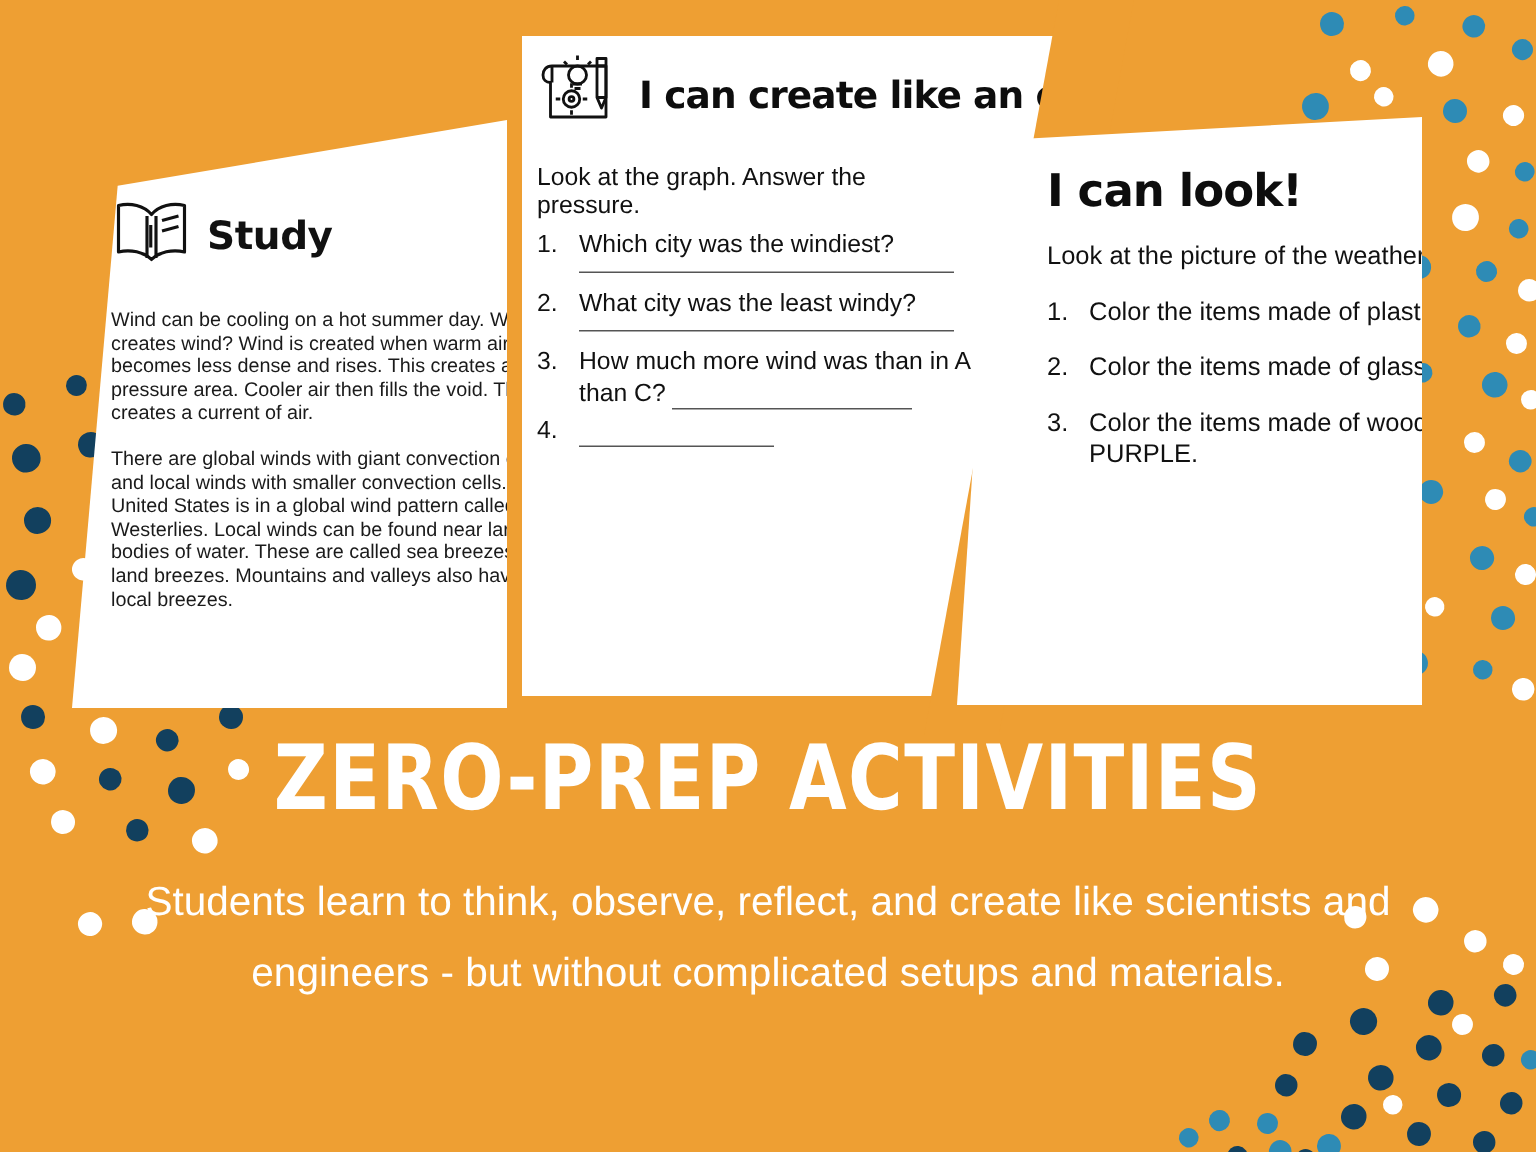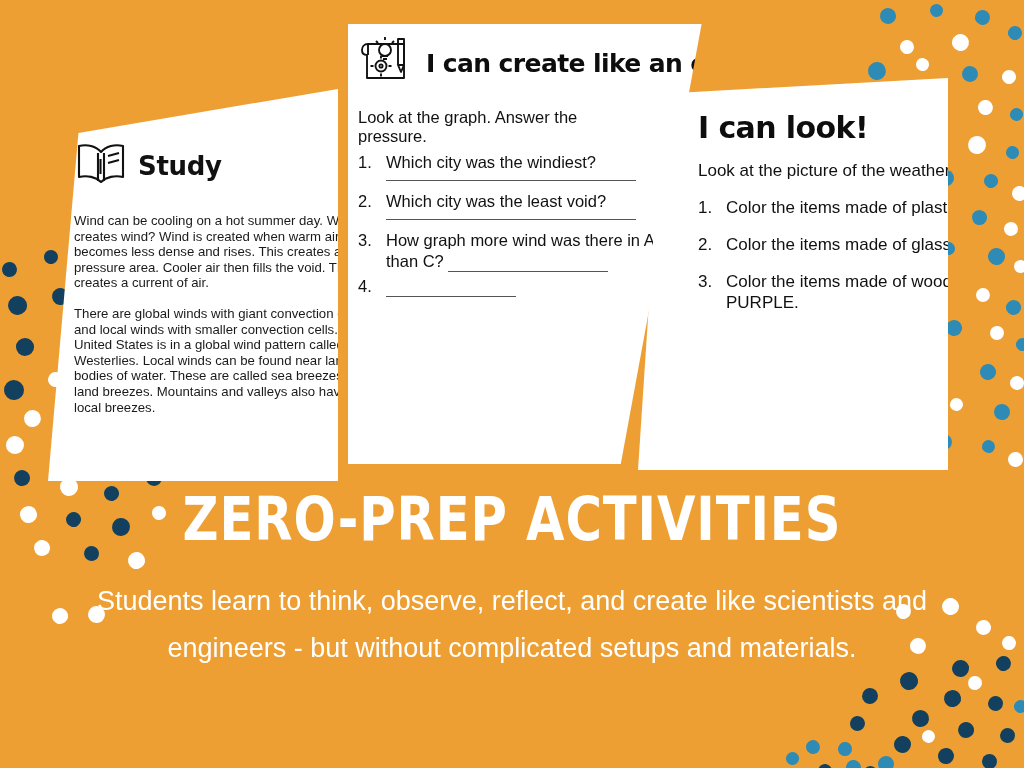--- a/index.html
+++ b/index.html
@@ -13,21 +13,21 @@
   
   .confetti{position:absolute;inset:0;pointer-events:none;}
   .dot{position:absolute;border-radius:50% 50% 48% 52% / 52% 48% 52% 48%;}
 
   
   .card{
     position:absolute;background:#ffffff;overflow:hidden;
   }
   
   #card-study{
-    left:48px;top:89px;width:290px;height:392px;
+    left:48px;top:80px;width:290px;height:392px;
     clip-path:polygon(10.5% 11.2%, 100% 0%, 100% 100%, 0% 100%);
   }
   .study-inner{position:absolute;left:26px;top:52px;right:10px;}
   .card-head{display:flex;align-items:center;gap:10px;}
   .card-head .ttl{
     font-weight:bold;font-size:26px;color:#111;letter-spacing:-0.3px;
     font-family:"DejaVu Sans",sans-serif;
   }
   .study-body{margin-top:22px;font-size:13.2px;line-height:15.6px;color:#1a1a1a;
     width:300px;}
@@ -286,26 +286,26 @@
       <div class="eng-lead">Look at the graph. Answer the pressure.</div>
 
       <ol class="qlist">
         <li>
           <span class="num">1.</span>
           <span class="q">Which city was the windiest?</span>
         </li>
         <div class="rule"></div>
         <li>
           <span class="num">2.</span>
-          <span class="q">Which city was the least void?</span>
+          <span class="q">What city was the least windy?</span>
         </li>
         <div class="rule"></div>
         <li>
           <span class="num">3.</span>
-          <span class="q"><span>How graph more wind was there in A than C?</span> <span class="inline-rule" style="width:160px"></span></span>
+          <span class="q"><span>How much more wind was than in A than C?</span> <span class="inline-rule" style="width:160px"></span></span>
         </li>
         <li>
           <span class="num">4.</span>
           <span class="q"><span class="inline-rule" style="width:130px"></span></span>
         </li>
       </ol>
     </div>
   </div>
 
   <div class="wedge"></div>

